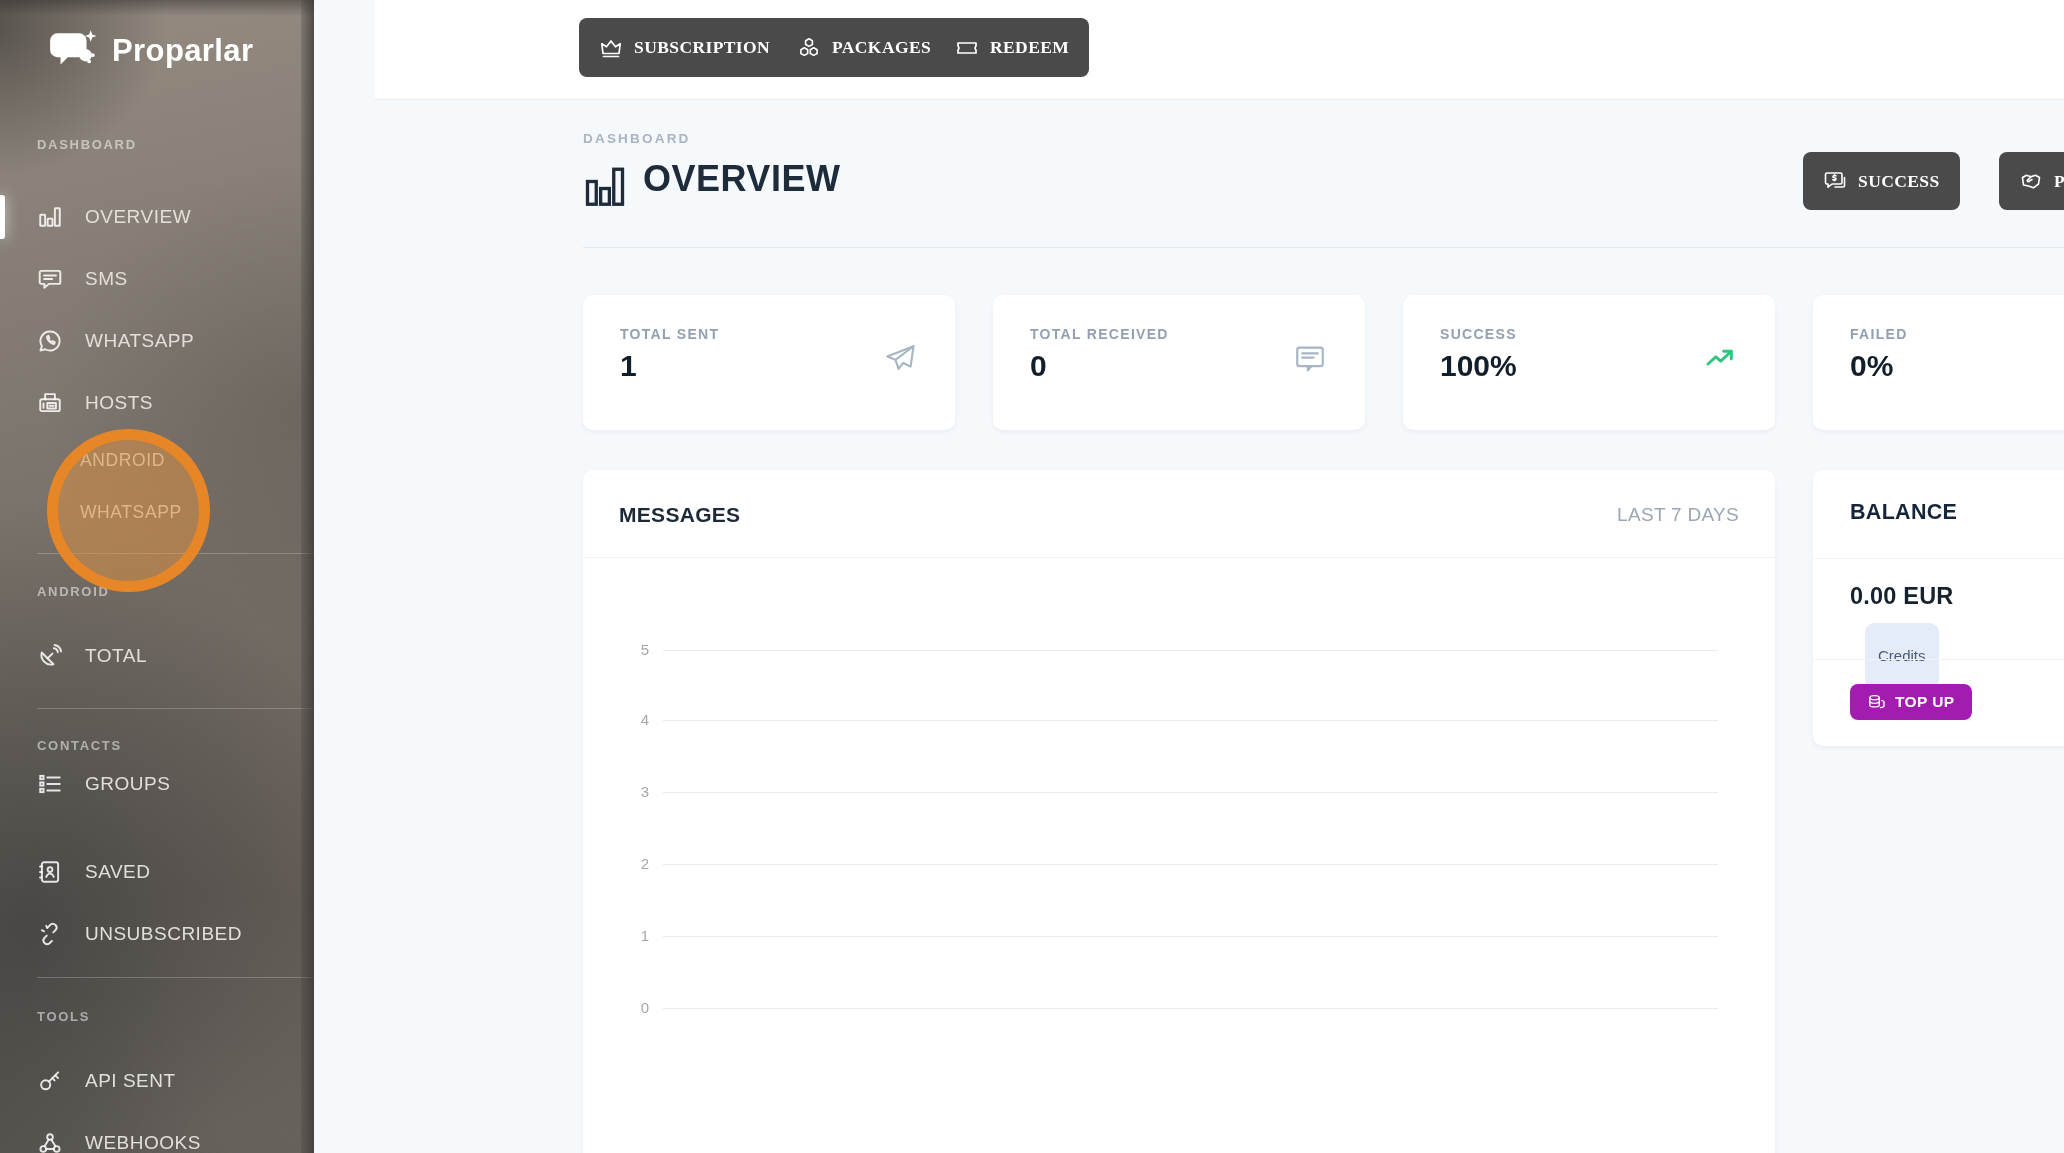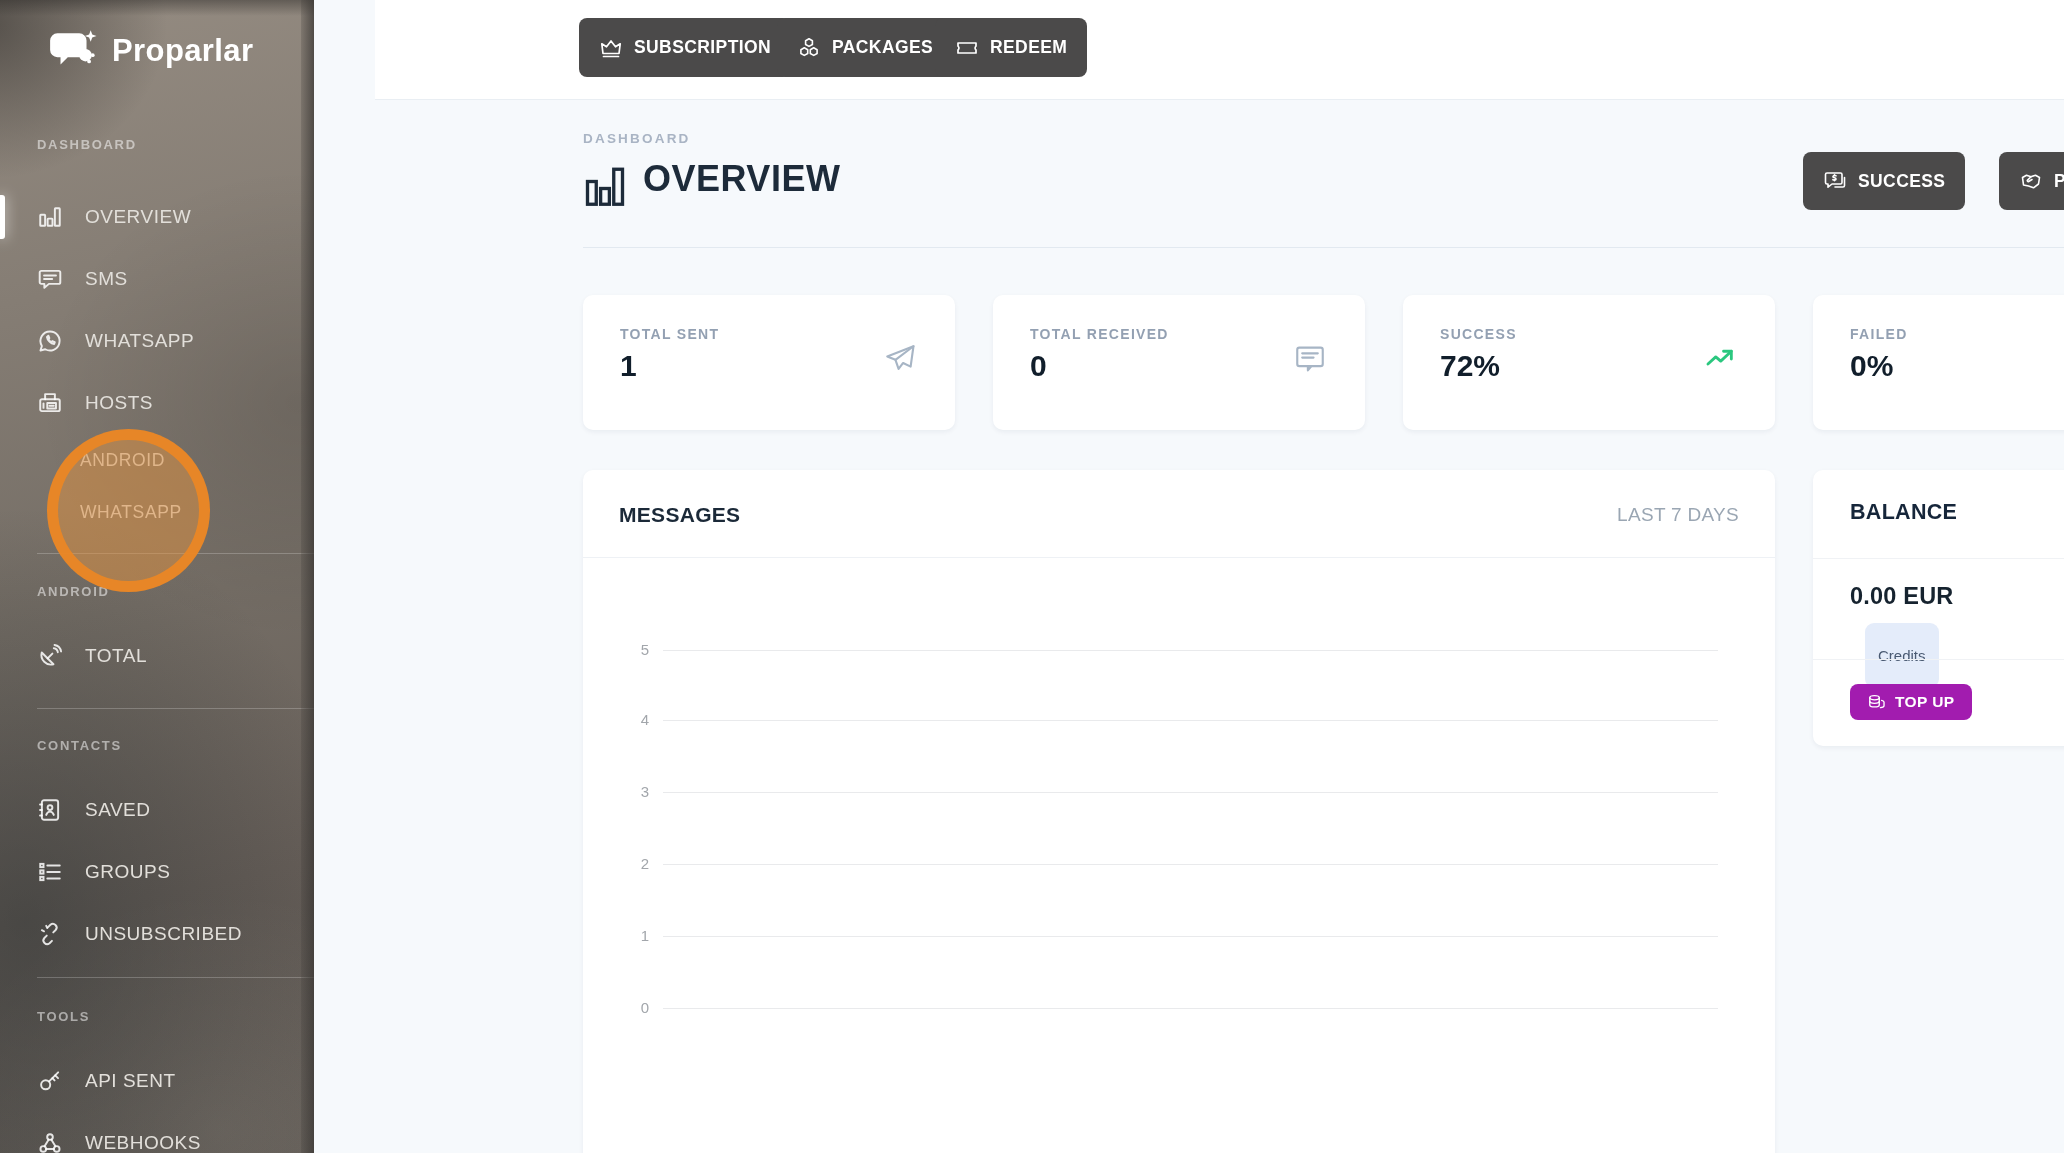--- a/index.html
+++ b/index.html
@@ -56,21 +56,21 @@
     border:11px solid rgba(234,135,37,.95);background:rgba(233,148,62,.48);
     z-index:40;pointer-events:none;
   }
 
   
   .main{position:absolute;left:375px;top:0;right:0;bottom:0;background:#f6f9fc;overflow:hidden;}
   .topbar{position:absolute;left:0;top:0;width:100%;height:99px;background:#fff;border-bottom:1px solid #e9eef3;}
   .dark-btn{
     position:absolute;top:18px;height:59px;display:flex;align-items:center;gap:11px;
     padding:0 20px;background:#4b4a4a;color:#fff;border:0;border-radius:8px;
-    font-family:Liberation Sans, sans-serif;font-size:17.5px;font-weight:600;letter-spacing:.4px;cursor:pointer;
+    font-family:Liberation Serif, serif;font-size:17.5px;font-weight:600;letter-spacing:.4px;cursor:pointer;
   }
   .dark-btn .b-icon{width:24px;height:24px;color:#fff;}
   .btn-subscription{left:204px;} .btn-packages{left:402px;} .btn-redeem{left:560px;}
 
   .breadcrumb{position:absolute;left:208px;top:131px;font-size:13.5px;font-weight:700;
     letter-spacing:2.2px;color:#a9b4c4;}
   .title-icon{position:absolute;left:209px;top:164px;width:42px;height:46px;color:#1d2b3a;}
   .page-title{position:absolute;left:268px;top:158px;font-size:36px;font-weight:600;
     color:#1d2b3a;letter-spacing:.5px;}
   .action-btn{top:152px;height:58px;}
@@ -208,46 +208,46 @@
           <path d="M15.5 4.8a4.2 4.2 0 0 1 3.7 3.7"></path>
           <path d="M16.2 1.8a7.4 7.4 0 0 1 6 6"></path>
         </svg>
       </span>
       <span>TOTAL</span>
     </div>
 
     <div class="side-divider mt21"></div>
     <div class="sec-label mt30">CONTACTS</div>
 
-    <div class="nav-item mt26">
-      <span class="nav-icon">
-        <svg viewBox="0 0 24 24" fill="none" stroke="currentColor" stroke-width="1.8" stroke-linecap="round" stroke-linejoin="round">
-          <rect x="4.5" y="3" width="15" height="18" rx="2"></rect>
-          <circle cx="12" cy="9.8" r="2.2"></circle>
-          <path d="M8.5 16.5c.7-2 2-3 3.5-3s2.8 1 3.5 3"></path>
-          <line x1="2.8" y1="7" x2="4.5" y2="7"></line>
-            <line x1="2.8" y1="12" x2="4.5" y2="12"></line>
-            <line x1="2.8" y1="17" x2="4.5" y2="17"></line>
-        </svg>
-      </span>
-      <span>SAVED</span>
-    </div>
-
     <div class="nav-item">
       <span class="nav-icon">
         <svg viewBox="0 0 24 24" fill="none" stroke="currentColor" stroke-width="1.8" stroke-linecap="round">
           <rect x="3" y="4.5" width="3" height="3"></rect>
             <line x1="9.5" y1="6" x2="21" y2="6"></line>
           <rect x="3" y="10.5" width="3" height="3"></rect>
             <line x1="9.5" y1="12" x2="21" y2="12"></line>
           <rect x="3" y="16.5" width="3" height="3"></rect>
             <line x1="9.5" y1="18" x2="21" y2="18"></line>
         </svg>
       </span>
       <span>GROUPS</span>
+    </div>
+
+    <div class="nav-item mt26">
+      <span class="nav-icon">
+        <svg viewBox="0 0 24 24" fill="none" stroke="currentColor" stroke-width="1.8" stroke-linecap="round" stroke-linejoin="round">
+          <rect x="4.5" y="3" width="15" height="18" rx="2"></rect>
+          <circle cx="12" cy="9.8" r="2.2"></circle>
+          <path d="M8.5 16.5c.7-2 2-3 3.5-3s2.8 1 3.5 3"></path>
+          <line x1="2.8" y1="7" x2="4.5" y2="7"></line>
+            <line x1="2.8" y1="12" x2="4.5" y2="12"></line>
+            <line x1="2.8" y1="17" x2="4.5" y2="17"></line>
+        </svg>
+      </span>
+      <span>SAVED</span>
     </div>
 
     <div class="nav-item">
       <span class="nav-icon">
         <svg viewBox="0 0 24 24" fill="none" stroke="currentColor" stroke-width="1.8" stroke-linecap="round" stroke-linejoin="round">
           <path d="M9 13.5l-2.2 2.2a3.4 3.4 0 0 0 4.8 4.8l2.2-2.2"></path>
           <path d="M15 10.5l2.2-2.2a3.4 3.4 0 0 0-4.8-4.8L10.2 5.7"></path>
           <line x1="9.5" y1="6.5" x2="8.5" y2="4.5"></line>
             <line x1="6.5" y1="9.5" x2="4.5" y2="8.5"></line>
         </svg>
@@ -371,21 +371,21 @@
       <svg viewBox="0 0 24 24" fill="none" stroke="currentColor" stroke-width="1.5" stroke-linecap="round" stroke-linejoin="round">
         <rect x="3" y="4" width="18" height="13" rx="1.5"></rect>
         <line x1="6.5" y1="8" x2="17.5" y2="8"></line>
           <line x1="6.5" y1="11" x2="14.5" y2="11"></line>
         <path d="M13 17l-2.5 3v-3"></path>
       </svg>
     </span>
   </div>
   <div class="stat-card card-3">
     <div class="stat-label">SUCCESS</div>
-    <div class="stat-value">72%</div>
+    <div class="stat-value">100%</div>
     <span class="stat-icon green">
       <svg viewBox="0 0 24 24" fill="none" stroke="currentColor" stroke-width="2" stroke-linecap="round" stroke-linejoin="round">
         <polyline points="3.5,15.5 9,10.5 12.5,13.5 20,6.5"></polyline>
           <polyline points="14.5,6.5 20,6.5 20,12"></polyline>
       </svg>
     </span>
   </div>
   <div class="stat-card card-4">
     <div class="stat-label">FAILED</div>
     <div class="stat-value">0%</div>

